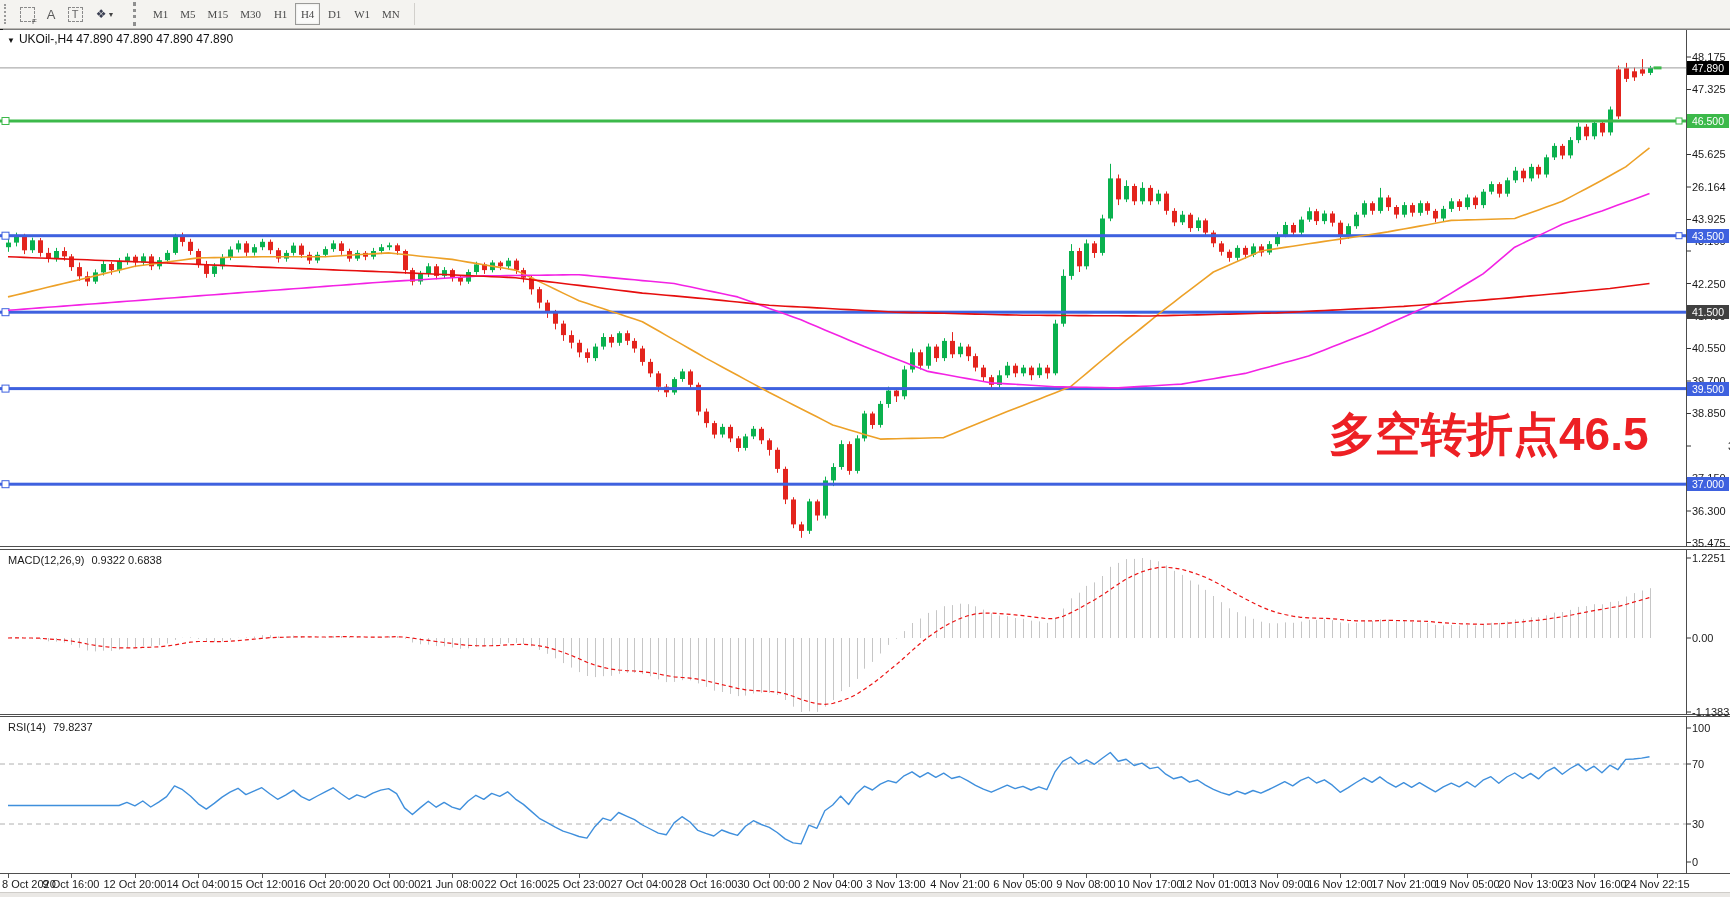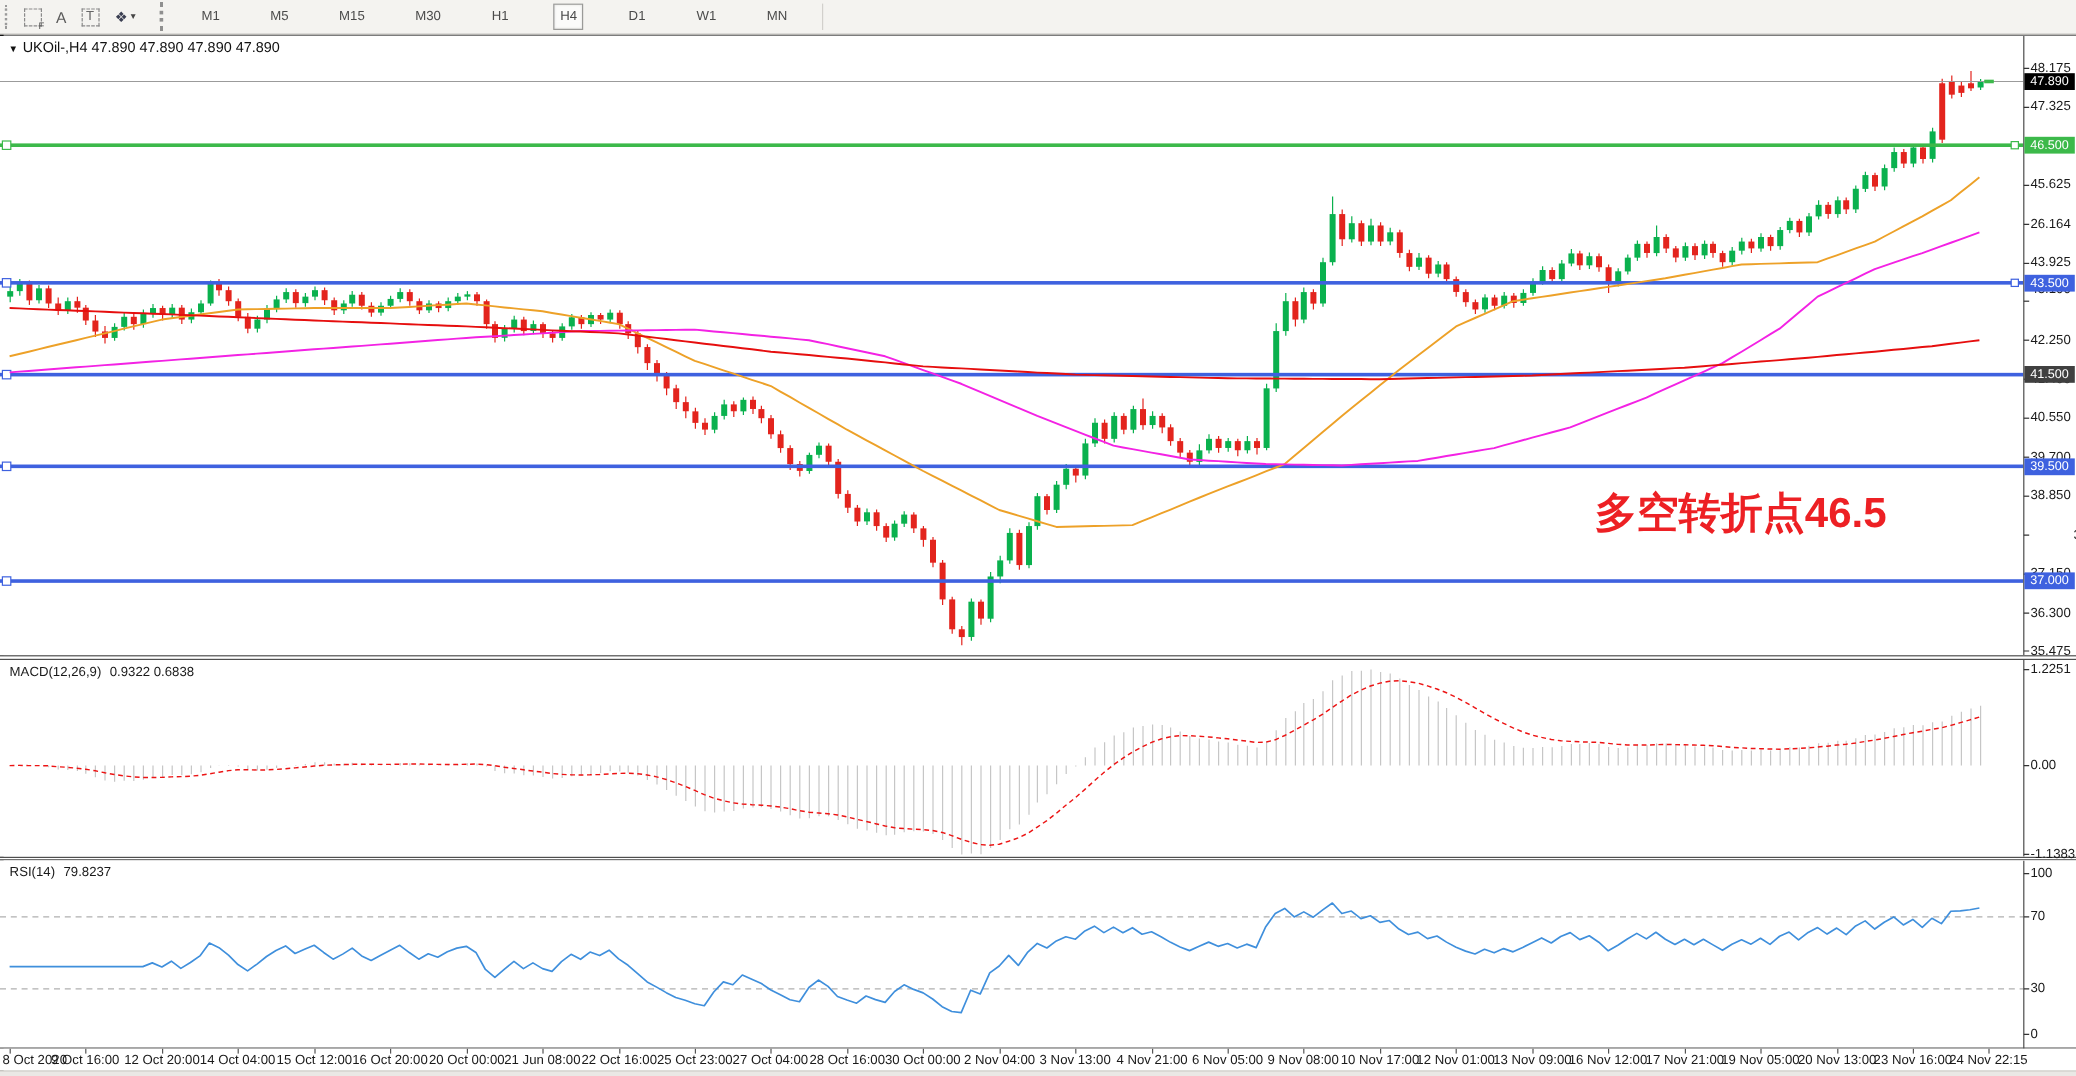--- a/index.html
+++ b/index.html
@@ -11,40 +11,40 @@
   .grip{width:5px;height:20px;margin:0 4px;border-left:2px dotted #9a9a9a;}
   .grip.tall{height:24px;border-left:3px dotted #8f8f8f;margin:0 6px 0 10px;}
   .tool{width:24px;height:24px;border:none;background:transparent;color:#5a5a5a;
     font-family:"Liberation Sans",sans-serif;font-size:13px;position:relative;
     display:flex;align-items:center;justify-content:center;padding:0;}
   .dashedbox{display:inline-block;width:13px;height:13px;border:1px dashed #8a8a8a;}
   .fsub{position:absolute;right:2px;bottom:0px;font-size:8px;color:#555;}
   .tletter{position:absolute;left:50%;top:50%;transform:translate(-50%,-52%);font-size:11px;color:#666;}
   .caret{font-size:7px;color:#444;margin-left:3px;}
   .diamonds{font-size:12px;color:#3b3f52;letter-spacing:-2px;}
-  .tfbtn{min-width:25px;height:22px;margin:0 16px;border:1px solid transparent;background:transparent;
-    color:#4a4a4a;font-family:Liberation Sans, sans-serif;font-size:11px;padding:0 4px;}
+  .tfbtn{min-width:25px;height:22px;margin:0 1px;border:1px solid transparent;background:transparent;
+    color:#4a4a4a;font-family:Liberation Serif, serif;font-size:11px;padding:0 4px;}
   .tfbtn.active{background:#fbfbfa;border:1px solid #9a9a98;box-shadow:inset 0 0 2px #d8d8d6;}
   .vsep{width:1px;height:22px;background:#d2d0cc;margin:0 8px;}
   
   #topline{position:absolute;left:0;top:29px;width:1730px;height:1px;background:#7c7c7c;}
   #leftline{position:absolute;left:0;top:29px;width:3px;height:868px;background:#141414;}
   .panel-svg{position:absolute;left:0;background:#fff;}
   .splitter{position:absolute;left:0;width:1730px;background:#fff;
     border-top:1px solid #4f4f4f;border-bottom:1px solid #4f4f4f;box-sizing:border-box;}
   #chart-title{position:absolute;left:7px;top:32px;font-size:12px;color:#111;white-space:nowrap;}
   #chart-title .arr{font-size:8px;color:#111;margin-right:4px;}
   .ind-label{position:absolute;left:8px;font-size:11px;color:#1a1a1a;white-space:nowrap;}
   .ind-label .vals{margin-left:7px;text-align:center;}
   .axis-label{position:absolute;left:1692px;font-size:11px;color:#1a1a1a;white-space:nowrap;}
   .badge{position:absolute;left:1687px;width:42px;height:14px;line-height:14px;color:#fff;
     font-size:10.5px;text-align:center;white-space:nowrap;}
   #price-badge{position:absolute;left:1687px;width:42px;height:14px;line-height:14px;
     background:#000;color:#fff;font-size:10.5px;text-align:center;}
-  #annotation{position:absolute;left:1329px;top:404px;font-size:35px;font-weight:bold;
+  #annotation{position:absolute;left:1329px;top:404px;font-size:46px;font-weight:bold;
     color:#ed2024;white-space:nowrap;}
   #time-axis{position:absolute;left:0;top:874px;width:1730px;height:18px;background:#fff;}
   .ttick{position:absolute;top:0;width:1px;height:4px;background:#555;}
   .tlabel{position:absolute;top:4px;font-size:11px;color:#1a1a1a;white-space:nowrap;transform:translateX(-50%);}
   .tlabel.first{transform:none;}
   #bottomstrip{position:absolute;left:0;top:892px;width:1730px;height:5px;background:#eae8e5;border-top:1px solid #cfcdc9;}
 </style>
 </head>
 <body>
 

